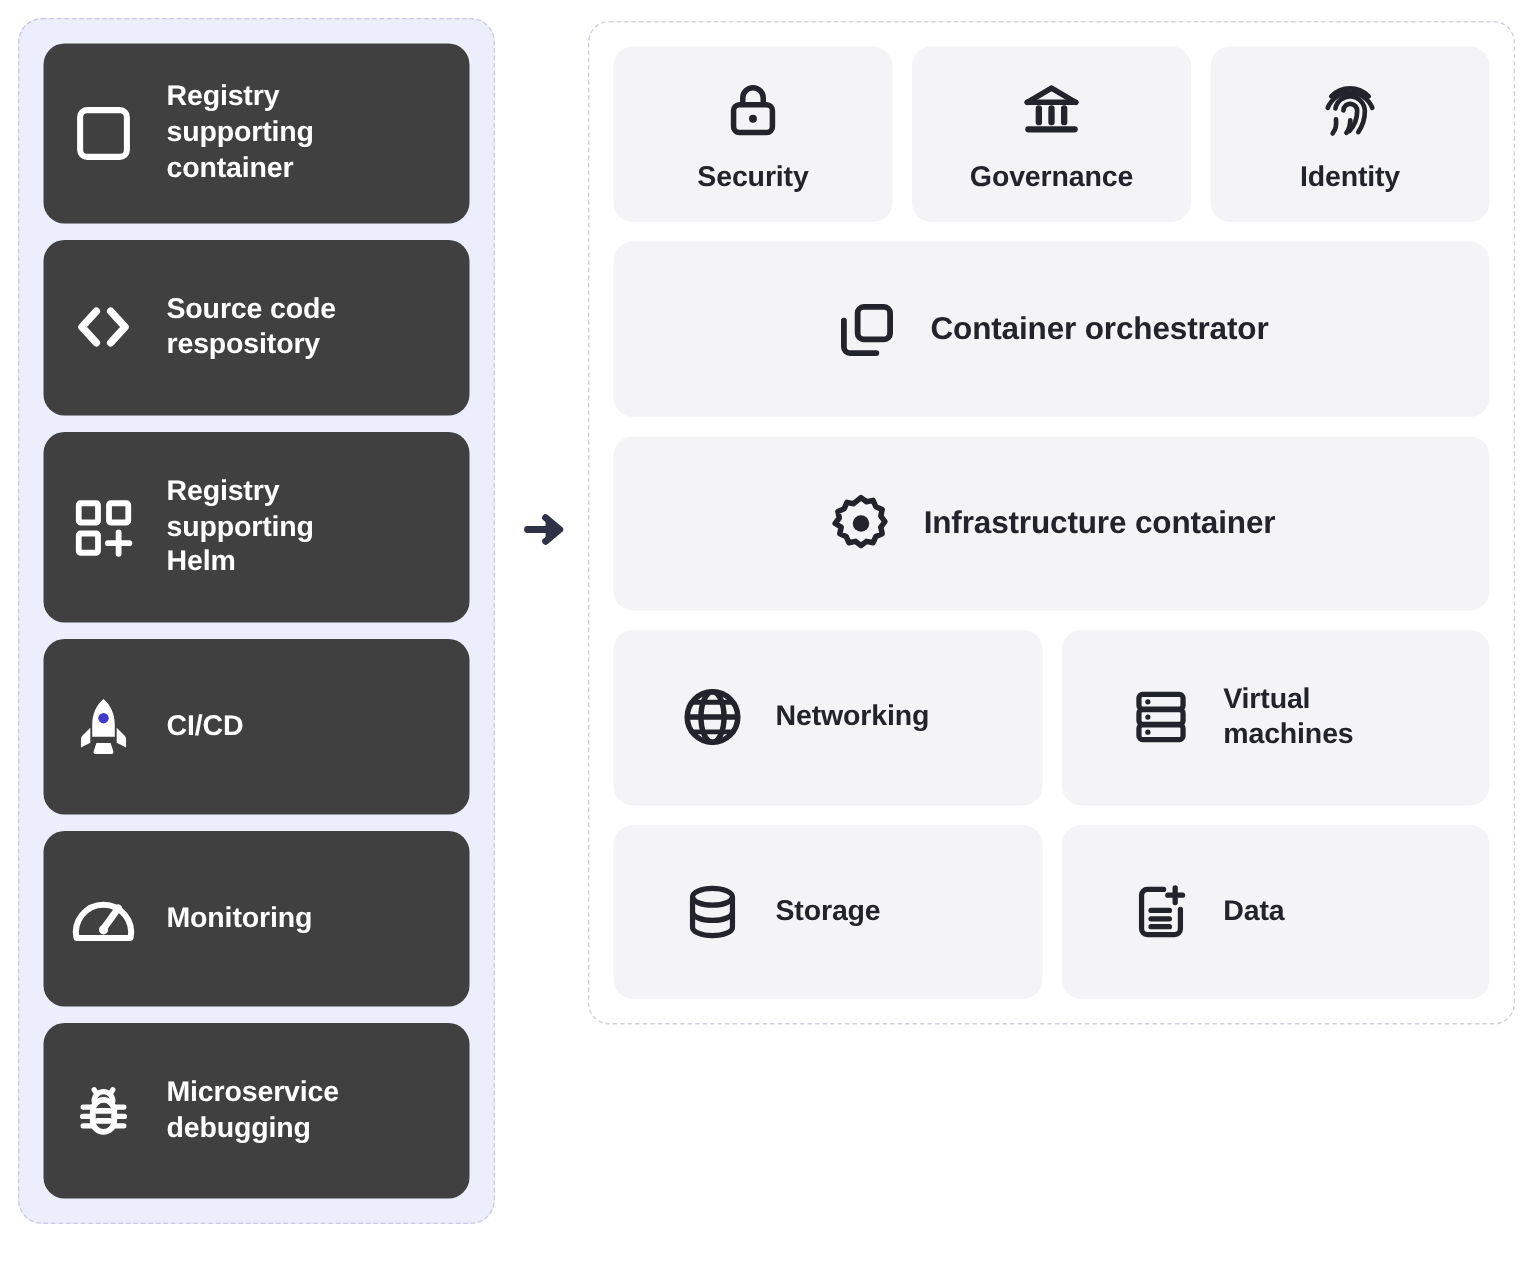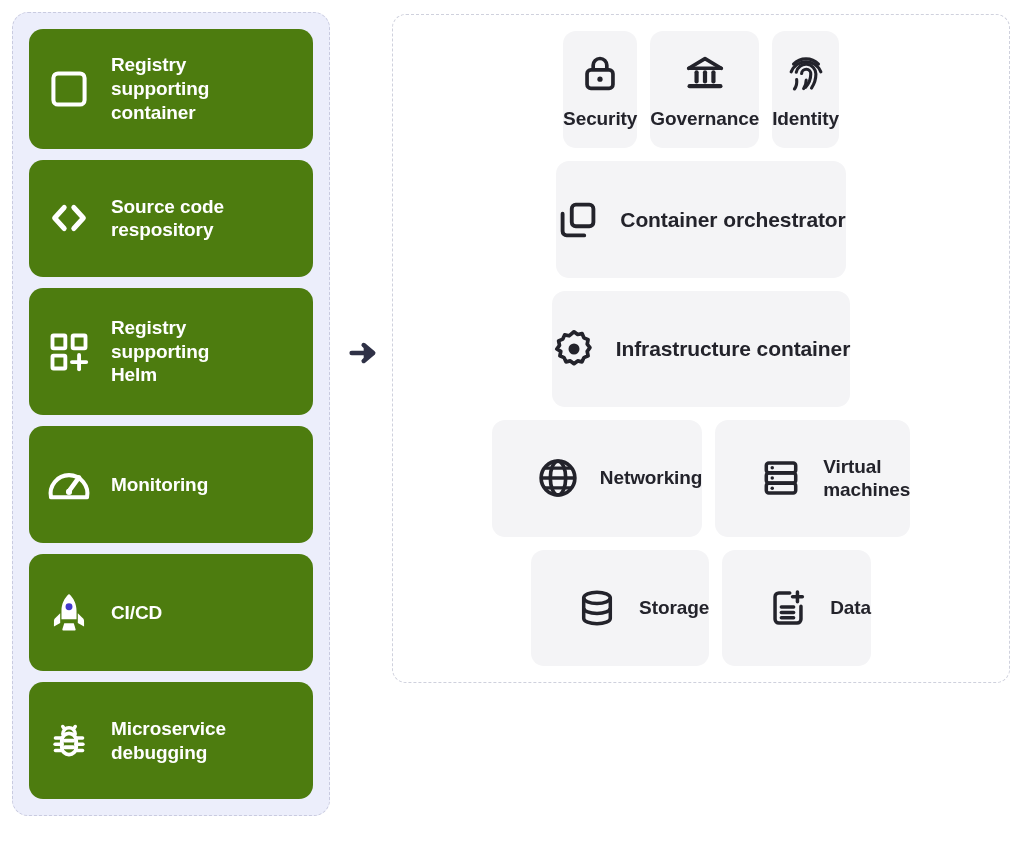--- a/index.html
+++ b/index.html
@@ -19,21 +19,21 @@
     border:1.5px dashed #c9cbe0;
     border-radius:16px;
     background:#eceefb;
     padding:16px;
   }
   #left-card-list{
     display:flex;flex-direction:column;gap:11px;height:100%;
     box-sizing:border-box;
   }
   .blue-card{
-    background:#4d7c0f;
+    background:#404040;
     border-radius:14px;
     display:flex;align-items:center;
     padding:0 16px;
     box-sizing:border-box;
     gap:18px;
     color:#ffffff;
   }
   .blue-card .icon-box{
     width:48px;min-width:48px;height:48px;
     display:flex;align-items:center;justify-content:center;
@@ -60,21 +60,21 @@
 
   
   #right-panel{
     position:absolute;left:392px;top:14px;width:618px;height:669px;
     box-sizing:border-box;
     border:1.5px dashed #cfd1dd;
     border-radius:14px;
     background:#ffffff;
     padding:16px;
   }
-  #right-stack{display:flex;flex-direction:column;gap:13px;height:100%;box-sizing:border-box;align-items:center;}
+  #right-stack{display:flex;flex-direction:column;gap:13px;height:100%;box-sizing:border-box;}
   .grey-card{
     background:#f4f4f6;
     border-radius:13px;
     box-sizing:border-box;
     color:#23232b;
   }
   
   .row-top{display:flex;gap:13px;height:125px;}
   .card-vert{
     flex:1;
@@ -141,42 +141,42 @@
             <rect x="3" y="14" width="7" height="7" rx="0.6"></rect>
             <line x1="17.5" y1="13.6" x2="17.5" y2="21.4" stroke-linecap="round"></line>
             <line x1="13.6" y1="17.5" x2="21.4" y2="17.5" stroke-linecap="round"></line>
           </svg>
         </span>
         <span class="card-label">Registry
 supporting
 Helm</span>
       </div>
 
-      <div class="blue-card h-monitor">
-        <span class="icon-box">
-          <svg width="46" height="46" viewBox="0 0 24 24" fill="none">
-            <path d="M2.6 18.4a9.6 9.6 0 1 1 18.8 0z" stroke="#fff" stroke-width="2.1" stroke-linejoin="round"></path>
-            <path d="M12 15.2 17.2 8" stroke="#fff" stroke-width="2.4" stroke-linecap="round"></path>
-            <circle cx="12" cy="15.6" r="1.6" fill="#fff"></circle>
-          </svg>
-        </span>
-        <span class="card-label">Monitoring</span>
-      </div>
-
       <div class="blue-card h-cicd">
         <span class="icon-box">
           <svg width="44" height="44" viewBox="0 0 24 24" fill="#fff">
             <path d="M12 1.6c2.6 2.2 4.1 5.5 4.1 9.2v4.6H7.9v-4.6c0-3.7 1.5-7 4.1-9.2z"></path>
             <circle cx="12" cy="8.6" r="1.9" fill="#4239cc"></circle>
             <path d="M7.2 12.1 4.3 15c-.3.3-.5.8-.5 1.2v3.1l3.4-1.8z"></path>
             <path d="M16.8 12.1 19.7 15c.3.3.5.8.5 1.2v3.1l-3.4-1.8z"></path>
             <path d="M9.4 17.6h5.2l1 3.2c.1.4-.2.8-.6.8H9c-.4 0-.7-.4-.6-.8z"></path>
           </svg>
         </span>
         <span class="card-label">CI/CD</span>
+      </div>
+
+      <div class="blue-card h-monitor">
+        <span class="icon-box">
+          <svg width="46" height="46" viewBox="0 0 24 24" fill="none">
+            <path d="M2.6 18.4a9.6 9.6 0 1 1 18.8 0z" stroke="#fff" stroke-width="2.1" stroke-linejoin="round"></path>
+            <path d="M12 15.2 17.2 8" stroke="#fff" stroke-width="2.4" stroke-linecap="round"></path>
+            <circle cx="12" cy="15.6" r="1.6" fill="#fff"></circle>
+          </svg>
+        </span>
+        <span class="card-label">Monitoring</span>
       </div>
 
       <div class="blue-card h-micro">
         <span class="icon-box">
           <svg width="44" height="44" viewBox="0 0 24 24" fill="none" stroke="#fff" stroke-width="1.9" stroke-linecap="round">
             <path d="M8.6 8.2a3.4 3.4 0 0 1 6.8 0"></path>
             <rect x="8.1" y="7.8" width="7.8" height="11.6" rx="3.9" stroke-width="2.1"></rect>
             <line x1="9.8" y1="11.8" x2="14.2" y2="11.8" stroke-width="2.1"></line>
             <line x1="9.8" y1="15.4" x2="14.2" y2="15.4" stroke-width="2.1"></line>
             <line x1="8.1" y1="10.4" x2="4.6" y2="10.4"></line>

